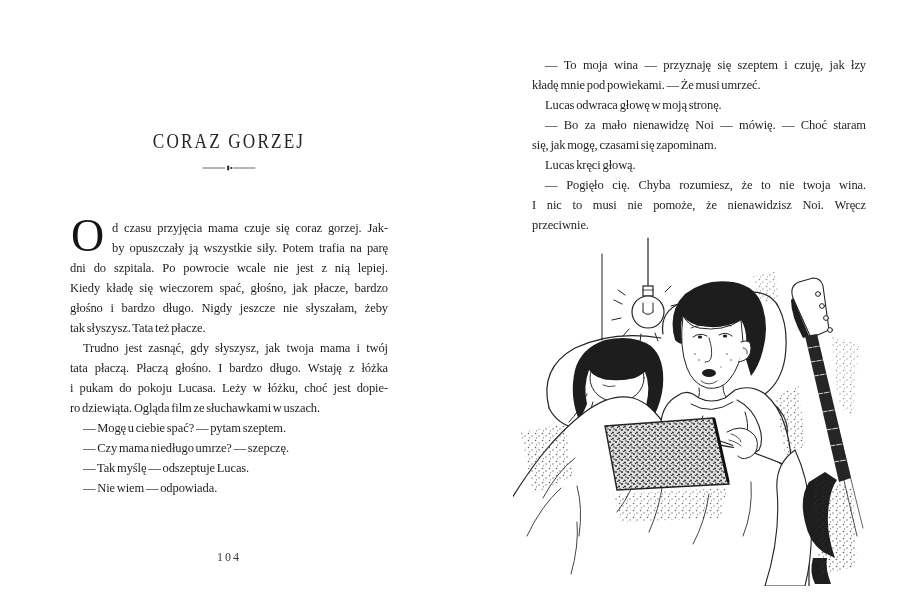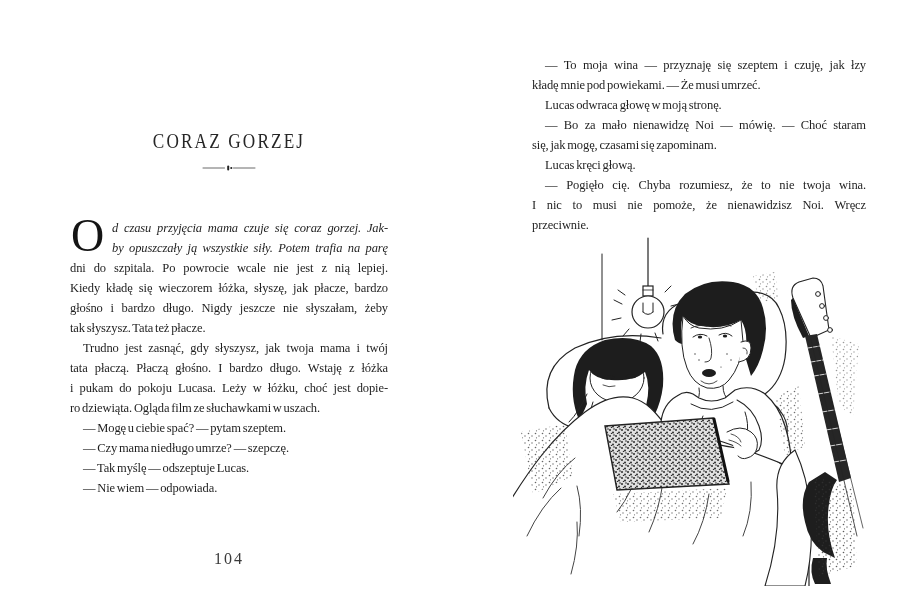--- a/index.html
+++ b/index.html
@@ -11,25 +11,25 @@
      color:#262626;transform:scaleX(.86);transform-origin:center;}
   .ornament{position:absolute;left:70px;top:158px;width:318px;text-align:center;}
   .body-text{position:absolute;font-size:12.5px;line-height:20px;
      letter-spacing:-0.1px;word-spacing:-1.2px;}
   .body-left{left:70px;top:218px;width:318px;}
   .body-right{left:492px;top:55px;width:334px;margin-left:40px;}
   .line{height:20px;overflow:visible;white-space:normal;}
   .line.jst{text-align:justify;text-align-last:justify;}
   .line.ind{text-indent:13px;}
   .line.dc1,.line.dc2{padding-left:42px;}
-  .line.dc1.jst,.line.dc2.jst{padding-left:42px;font-style:italic;}
+  .line.dc1.jst,.line.dc2.jst{padding-left:42px;}
   .dropcap{position:absolute;left:71px;top:215px;font-size:46px;line-height:42px;
      color:#141414;}
   .pagenum{position:absolute;left:70px;top:550px;width:318px;text-align:center;
-     font-size:16px;letter-spacing:2px;color:#3a3a3a;}
+     font-size:12px;letter-spacing:2px;color:#3a3a3a;}
   
   .illustration{position:absolute;left:513px;top:236px;}
 </style>
 </head>
 <body>
 
 <div class="spread">
 
   <section>
     <h1 class="chapter-title">CORAZ GORZEJ</h1>
@@ -41,21 +41,21 @@
         <rect x="25.2" y="1.4" width="2" height="5.2" rx="1" fill="#222"></rect>
         <circle cx="29.3" cy="4" r="1.1" fill="#222"></circle>
       </svg>
     </div>
 
     <div class="dropcap">O</div>
     <div class="body-text body-left" id="left-lines">
         <div class="line jst dc1">d czasu przyjęcia mama czuje się coraz gorzej. Jak-</div>
         <div class="line jst dc2">by opuszczały ją wszystkie siły. Potem trafia na parę</div>
         <div class="line jst">dni do szpitala. Po powrocie wcale nie jest z nią lepiej.</div>
-        <div class="line jst">Kiedy kładę się wieczorem łóżka, słyszę, jak płacze, bardzo</div>
+        <div class="line jst">Kiedy kładę się wieczorem spać, głośno, jak płacze, bardzo</div>
         <div class="line jst">głośno i bardzo długo. Nigdy jeszcze nie słyszałam, żeby</div>
         <div class="line">tak słyszysz. Tata też płacze.</div>
         <div class="line jst ind">Trudno jest zasnąć, gdy słyszysz, jak twoja mama i twój</div>
         <div class="line jst">tata płaczą. Płaczą głośno. I bardzo długo. Wstaję z łóżka</div>
         <div class="line jst">i pukam do pokoju Lucasa. Leży w łóżku, choć jest dopie-</div>
         <div class="line">ro dziewiąta. Ogląda film ze słuchawkami w uszach.</div>
         <div class="line ind">— Mogę u ciebie spać? — pytam szeptem.</div>
         <div class="line ind">— Czy mama niedługo umrze? — szepczę.</div>
         <div class="line ind">— Tak myślę — odszeptuje Lucas.</div>
         <div class="line ind">— Nie wiem — odpowiada.</div>

